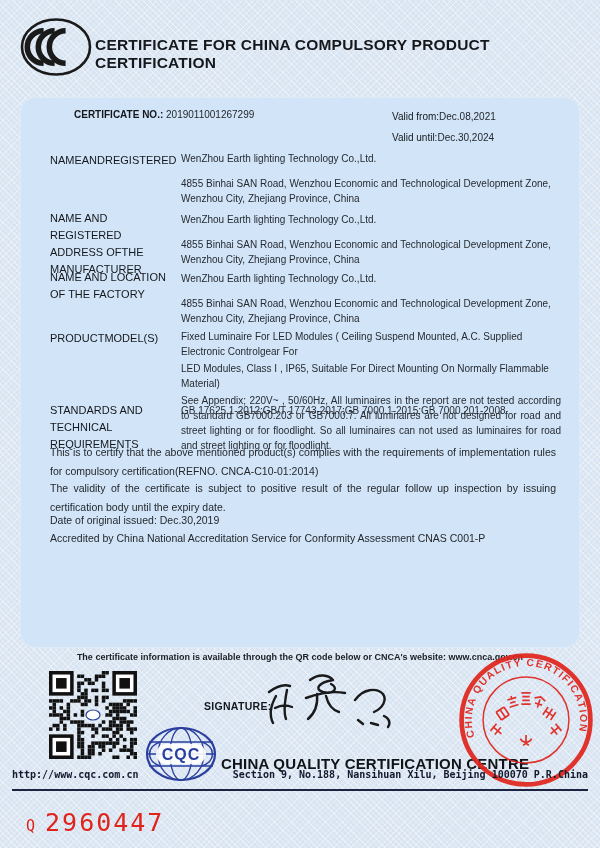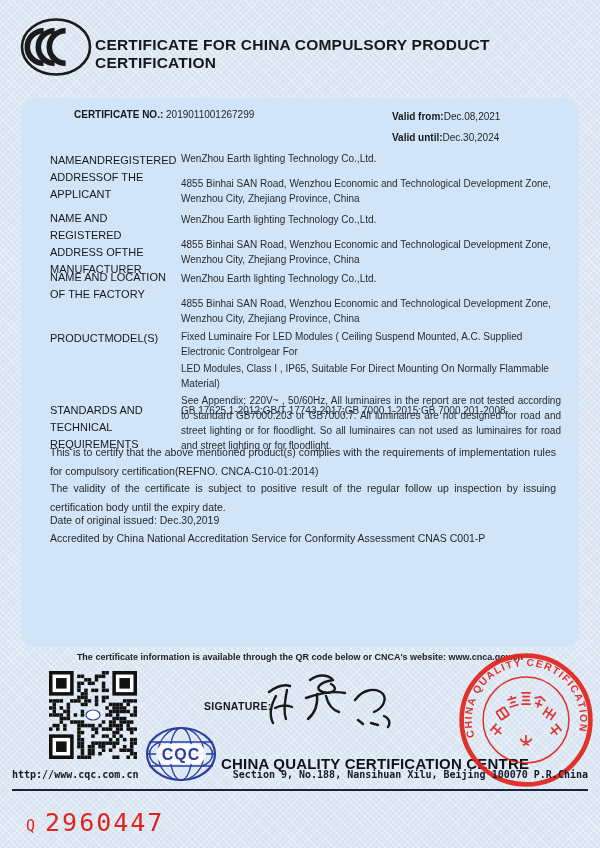--- a/index.html
+++ b/index.html
@@ -20,21 +20,21 @@
   
   .panel{
     left:20px;top:97px;width:560px;height:551px;border-radius:16px;
     background:#d2e4f7;
     box-shadow:0 0 0 1px rgba(255,255,255,.25) inset;
   }
   
   .certno{left:74px;top:109px;font-size:10px;}
   .certno b{font-weight:700;color:#14181d;}
   .validity{left:392px;top:106px;font-size:10px;line-height:21px;}
-  .validity b{font-weight:700;color:#14181d;}
+  .validity b{font-weight:400;color:#14181d;}
   
   .row-label{left:50px;width:130px;font-size:11px;font-weight:400;color:#14181d;line-height:1.55;}
   .row-value{left:181px;width:374px;font-size:10px;line-height:1.5;color:#262b31;}
   .row-value .addr{margin-top:10px;}
   .prod-line{margin:0 0 2px 0;}
   .prod-gap{}
   
   .para{left:50px;width:506px;font-size:10.5px;line-height:1.8;color:#24282d;}
   .just{text-align:justify;}
   
@@ -80,21 +80,20 @@
     <b>CERTIFICATE NO.:</b>
     <span>2019011001267299</span>
   </div>
   <div class="abs validity">
     <div><b>Valid from:</b><span>Dec.08,2021</span></div>
     <div><b>Valid until:</b><span>Dec.30,2024</span></div>
   </div>
 
   <div class="abs row-label" style="top:152px">
     <div>NAMEANDREGISTERED</div>
-    <div>ADDRESSOF THE APPLICANT</div>
   </div>
   <div class="abs row-value" style="top:151px">
     <div>WenZhou Earth lighting Technology Co.,Ltd.</div>
     <div class="addr">4855 Binhai SAN Road, Wenzhou Economic and Technological Development Zone, Wenzhou City, Zhejiang Province, China</div>
   </div>
 
   <div class="abs row-label" style="top:210px">
     <div>NAME AND REGISTERED</div>
     <div>ADDRESS OFTHE</div>
     <div>MANUFACTURER</div>

